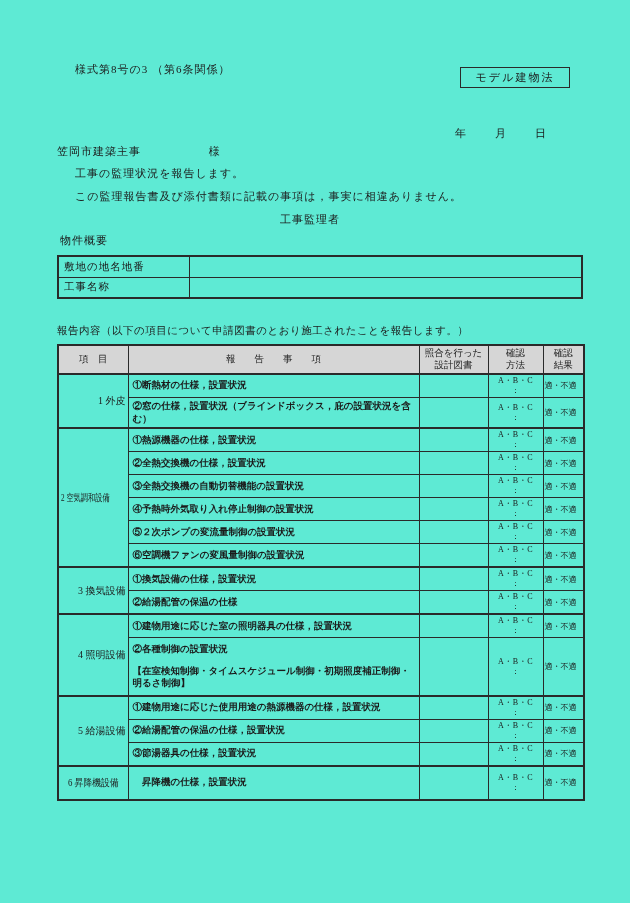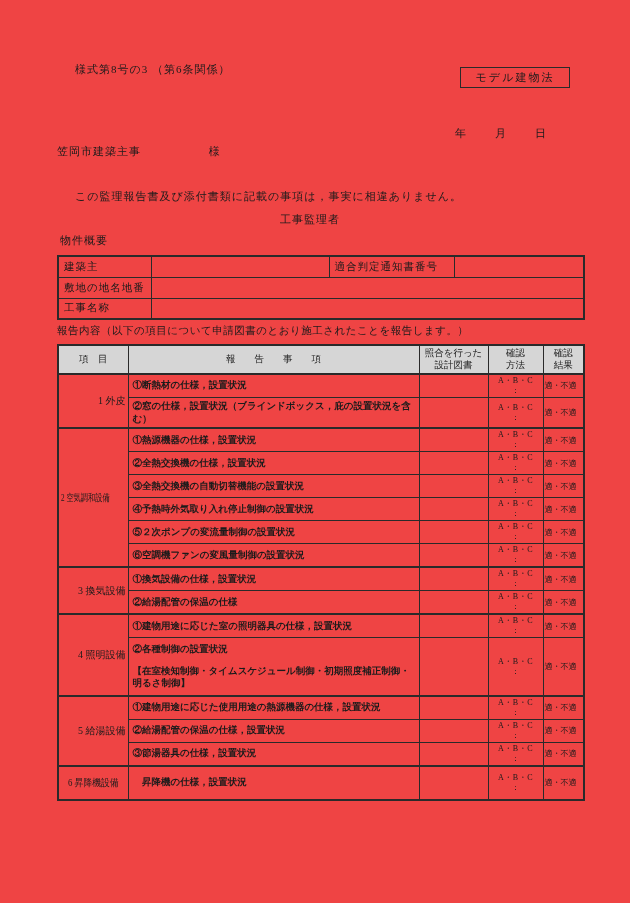--- a/index.html
+++ b/index.html
@@ -1,20 +1,20 @@
 <!DOCTYPE html>
 <html lang="ja"><head>
 <meta charset="utf-8">
 <style>
   html,body{margin:0;padding:0;background:#888;}
   .page{
     position:relative;
     width:630px;height:903px;
     margin:0 auto;
-    background:#ef4444;
+    background:#5eead4;
     font-family:"Liberation Serif","DejaVu Serif",serif;
     color:#1b1b1b;
     overflow:hidden;
   }
   .abs{position:absolute;}
   .form-number{left:75px;top:62px;font-size:11px;letter-spacing:1px;}
   .badge{
     left:460px;top:67px;width:108px;height:19px;
     border:1px solid #2a2a2a;
     display:flex;align-items:center;justify-content:center;
@@ -80,33 +80,28 @@
     <span>年</span>
     <span>月</span>
     <span>日</span>
   </div>
 
   <div class="abs addressee">
     <span>笠岡市建築主事</span>
     <span class="honorific">様</span>
   </div>
 
+  <div class="abs body-line1">工事の監理状況を報告します。</div>
   <div class="abs body-line2">この監理報告書及び添付書類に記載の事項は，事実に相違ありません。</div>
   <div class="abs supervisor">工事監理者</div>
 
   <div class="abs section-heading">物件概要</div>
 
   <table class="abs prop-table">
     <tbody>
-      <tr>
-        <td style="width:93px">建築主</td>
-        <td style="width:178px"></td>
-        <td style="width:125px">適合判定通知書番号</td>
-        <td style="width:130px"></td>
-      </tr>
       <tr>
         <td>敷地の地名地番</td>
         <td colspan="3"></td>
       </tr>
       <tr>
         <td>工事名称</td>
         <td colspan="3"></td>
       </tr>
     </tbody>
   </table>

